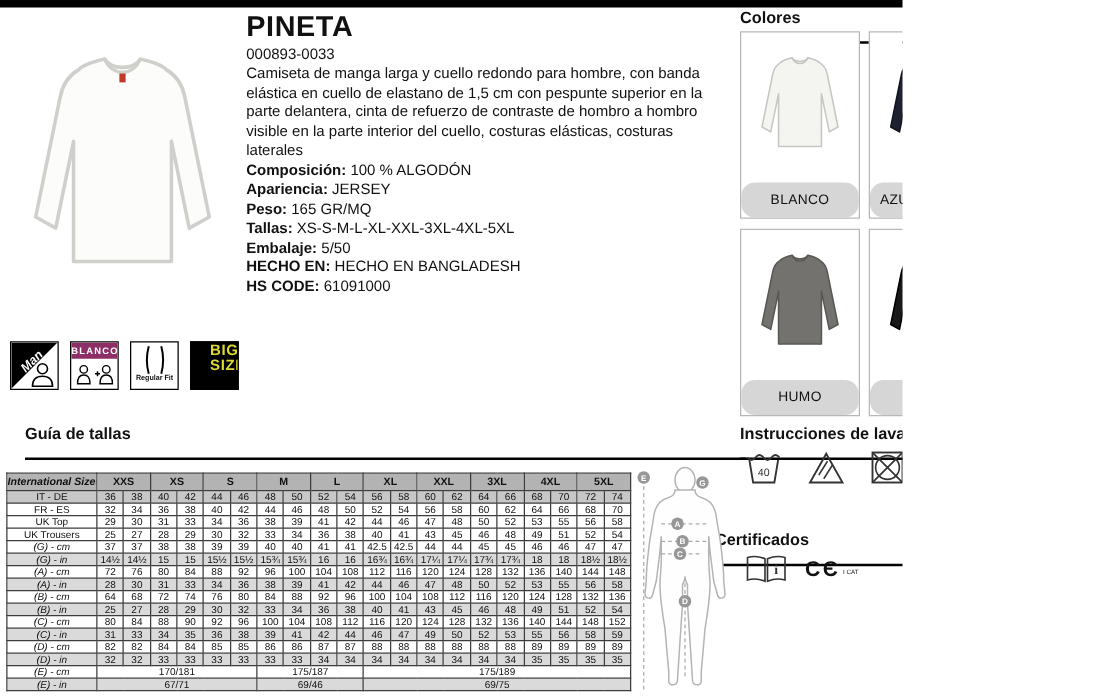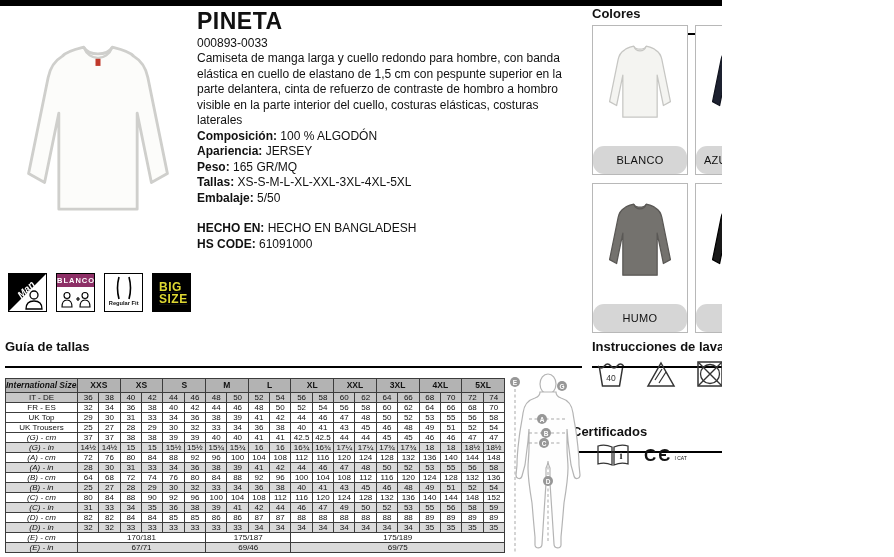--- a/index.html
+++ b/index.html
@@ -11,39 +11,39 @@
 
   
   .photo { position:absolute; left:5px; top:12px; width:185px; height:252px; display:flex; align-items:center; justify-content:center; }
 
   
   .info { position:absolute; left:197px; top:8px; width:388px; }
   .p-name { font-size:23px; font-weight:bold; letter-spacing:.5px; }
   .p-code { font-size:12px; margin-top:1px; }
   .p-desc { font-size:12px; line-height:15.5px; margin-top:1px; }
   .spec-line { font-size:12px; line-height:15.5px; }
-  .origin-block { margin-top:15px; }
+  .origin-block { }
 
   
   .badges { position:absolute; left:8px; top:273px; display:flex; gap:9px; }
   .badge { width:39px; height:39px; border:1px solid #000; background:#fff; position:relative; overflow:hidden; }
   .badge-man .tri { position:absolute; inset:0; background:#000; clip-path:polygon(0 0,100% 0,0 100%); }
   .badge-man .man-txt { position:absolute; left:0px; top:10px; width:34px; text-align:center; transform:rotate(-45deg); color:#fff; font-size:10px; font-weight:bold; font-style:italic; }
   .badge-man svg { position:absolute; right:1px; bottom:1px; }
   .badge-match .match-head { height:13px; background:#8d2f66; color:#fff; font-size:7.5px; font-weight:bold; text-align:center; line-height:13px; letter-spacing:1px; }
   .badge-match .match-body { height:24px; display:flex; align-items:center; justify-content:center; }
   .badge-fit { display:flex; flex-direction:column; align-items:center; justify-content:flex-start; }
   .badge-fit svg { margin-top:2px; }
   .fit-label { font-size:6px; font-weight:bold; white-space:nowrap; transform:scaleX(.95); }
-  .badge-big { background:#000; border:1px solid #000; display:flex; flex-direction:column; justify-content:center; padding-left:6px;text-decoration:underline; }
+  .badge-big { background:#000; border:1px solid #000; display:flex; flex-direction:column; padding-left:15px; }
   .badge-big div { color:#ded832; font-weight:bold; font-size:12px; line-height:12px; letter-spacing:.5px; }
 
   
   .sec-head { position:absolute; font-size:13px; font-weight:bold; border-bottom:2px solid #000; padding-bottom:12px; }
-  #head-tallas  { left:5px;  top:339px; width:577px; }
+  #head-tallas  { left:20px;  top:339px; width:577px; }
   #head-colores { left:592px; top:6px;  width:296px; }
   #head-lavado  { left:592px; top:339px; width:296px; }
   #head-cert    { left:572px; top:424px; width:296px; }
 
   
   .swatches { position:absolute; left:592px; top:25px; width:300px; display:grid; grid-template-columns:repeat(3,96px); gap:8px 7px; }
   .card { height:150px; border:1px solid #b8b8b8; background:#fff; display:flex; flex-direction:column; }
   .card-img { flex:1; display:flex; align-items:center; justify-content:center; }
   .card-label { height:28px; background:#d6d6d6; font-size:11px; display:flex; align-items:center; justify-content:center; letter-spacing:.3px;border-radius:11px; }
 

